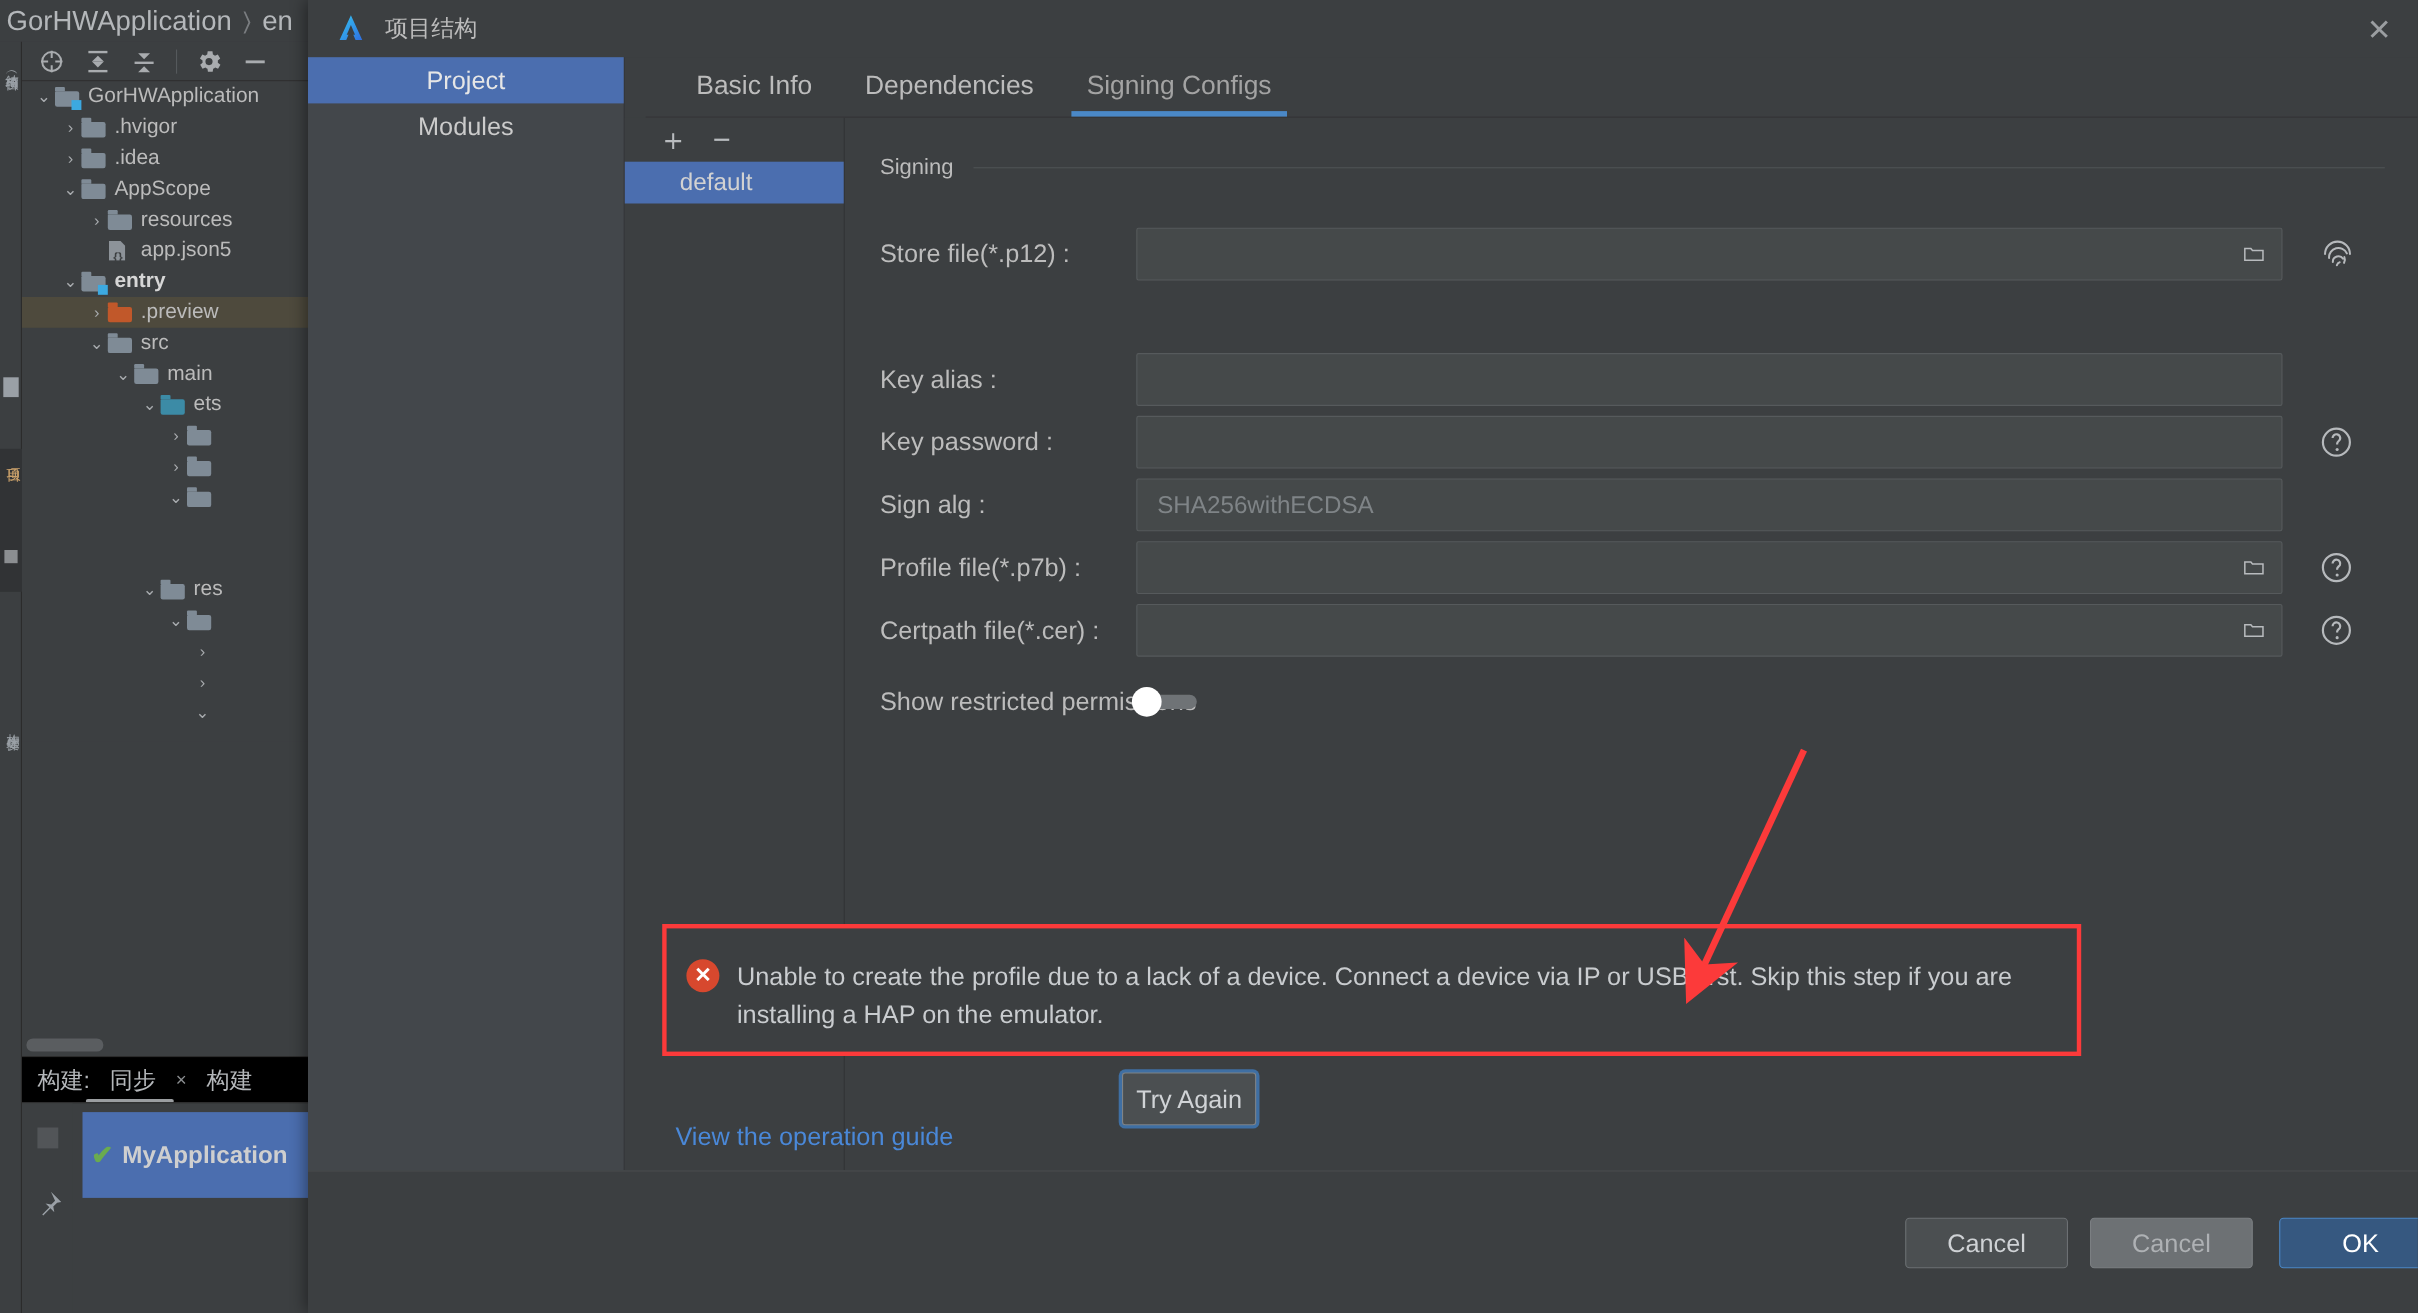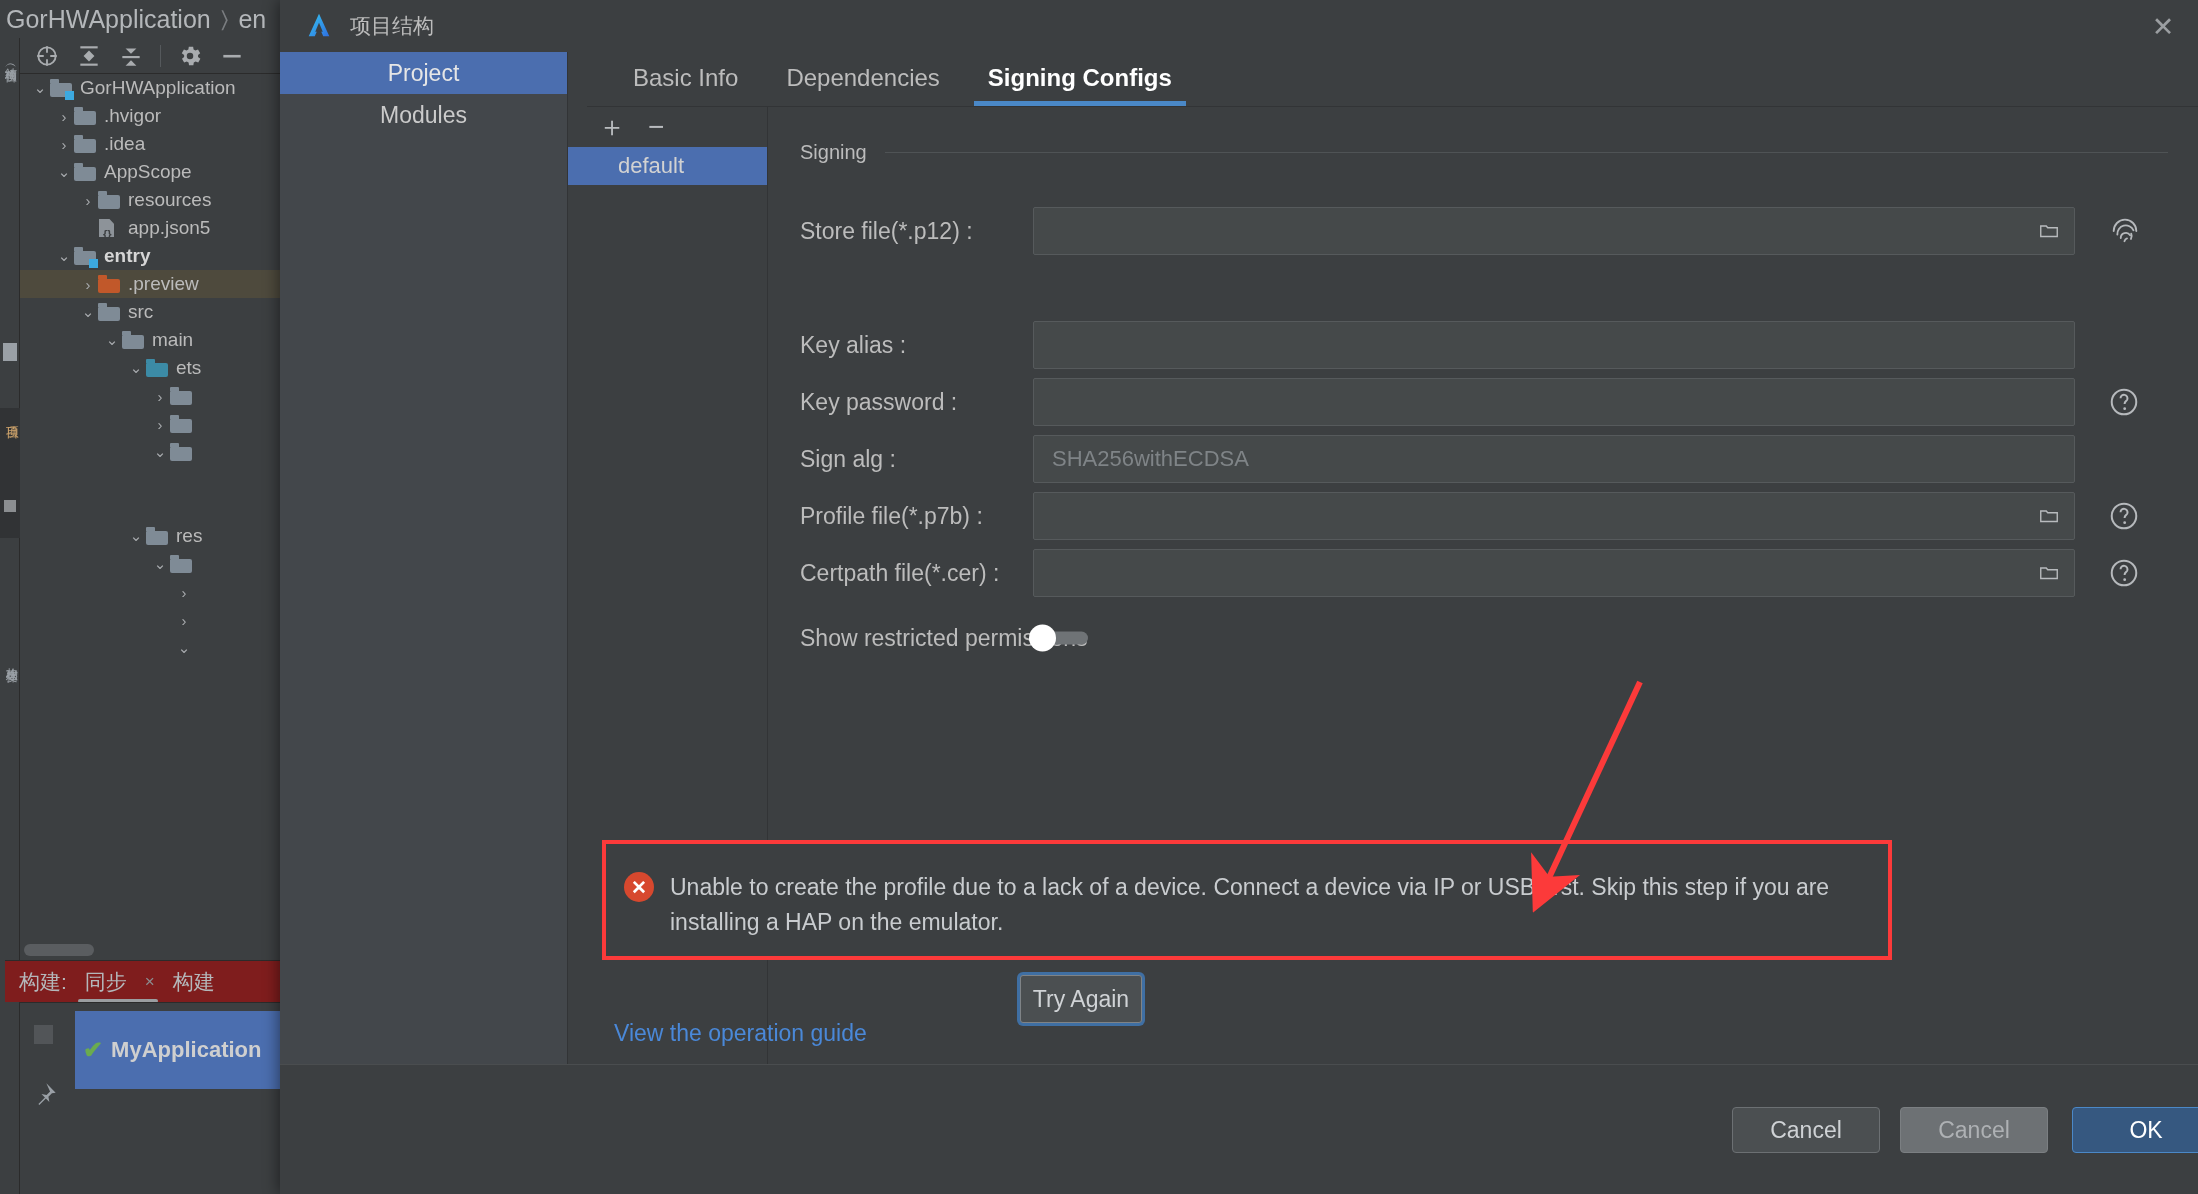--- a/index.html
+++ b/index.html
@@ -95,22 +95,22 @@
   .tree-scroll{
     position:absolute; right:2px; top:4px; width:7px; height:590px; background:#585b5e; border-radius:4px;
   }
 
   .ide-hscroll{
     position:absolute; left:24px; top:944px; width:70px; height:12px;
     background:#5a5d60; border-radius:6px;
   }
 
   .ide-buildtabs{
-    position:absolute; left:5px; top:960px; width:280px; height:42px;
-    background:#7f1d1d; border-top:1px solid #2b2b2b;
+    position:absolute; left:20px; top:960px; width:280px; height:42px;
+    background:#000000; border-top:1px solid #2b2b2b;
     display:flex; align-items:center; font-size:21px; color:#b4b7ba; gap:18px; padding-left:14px;
     white-space:nowrap; overflow:hidden;
   }
   .bt-active{ color:#b4b7ba; position:relative; }
   .bt-x{ color:#8b8e91; font-size:17px; }
   .bt-underline{
     position:absolute; left:78px; top:999px; width:80px; height:4px; background:#9b9ea1; border-radius:2px;
   }
 
   .ide-buildpanel{
@@ -161,21 +161,21 @@
   }
   .tabs{
     position:absolute; left:0; top:0; right:0; height:55px;
     display:flex; align-items:flex-end; gap:0; padding-left:22px;
     border-bottom:1px solid #323436;
     margin-left:19px;
   }
   .tab{
     font-size:24px; color:#bcbcbc; padding:0 24px 14px 24px; position:relative; cursor:pointer;
   }
-  .tab.active{ color:#ffffff;font-weight:bold; }
+  .tab.active{ color:#a3a3a3; }
   .tab.active::after{
     content:""; position:absolute; left:10px; right:10px; bottom:0; height:5px; background:#4a88c7;
   }
 
   .cfglist{
     position:absolute; left:0; top:55px; width:200px; bottom:0;
     background:#3c3f41; border-right:1px solid #323436;
   }
   .cfg-tools{
     height:40px; display:flex; align-items:center; gap:22px; padding-left:30px;

